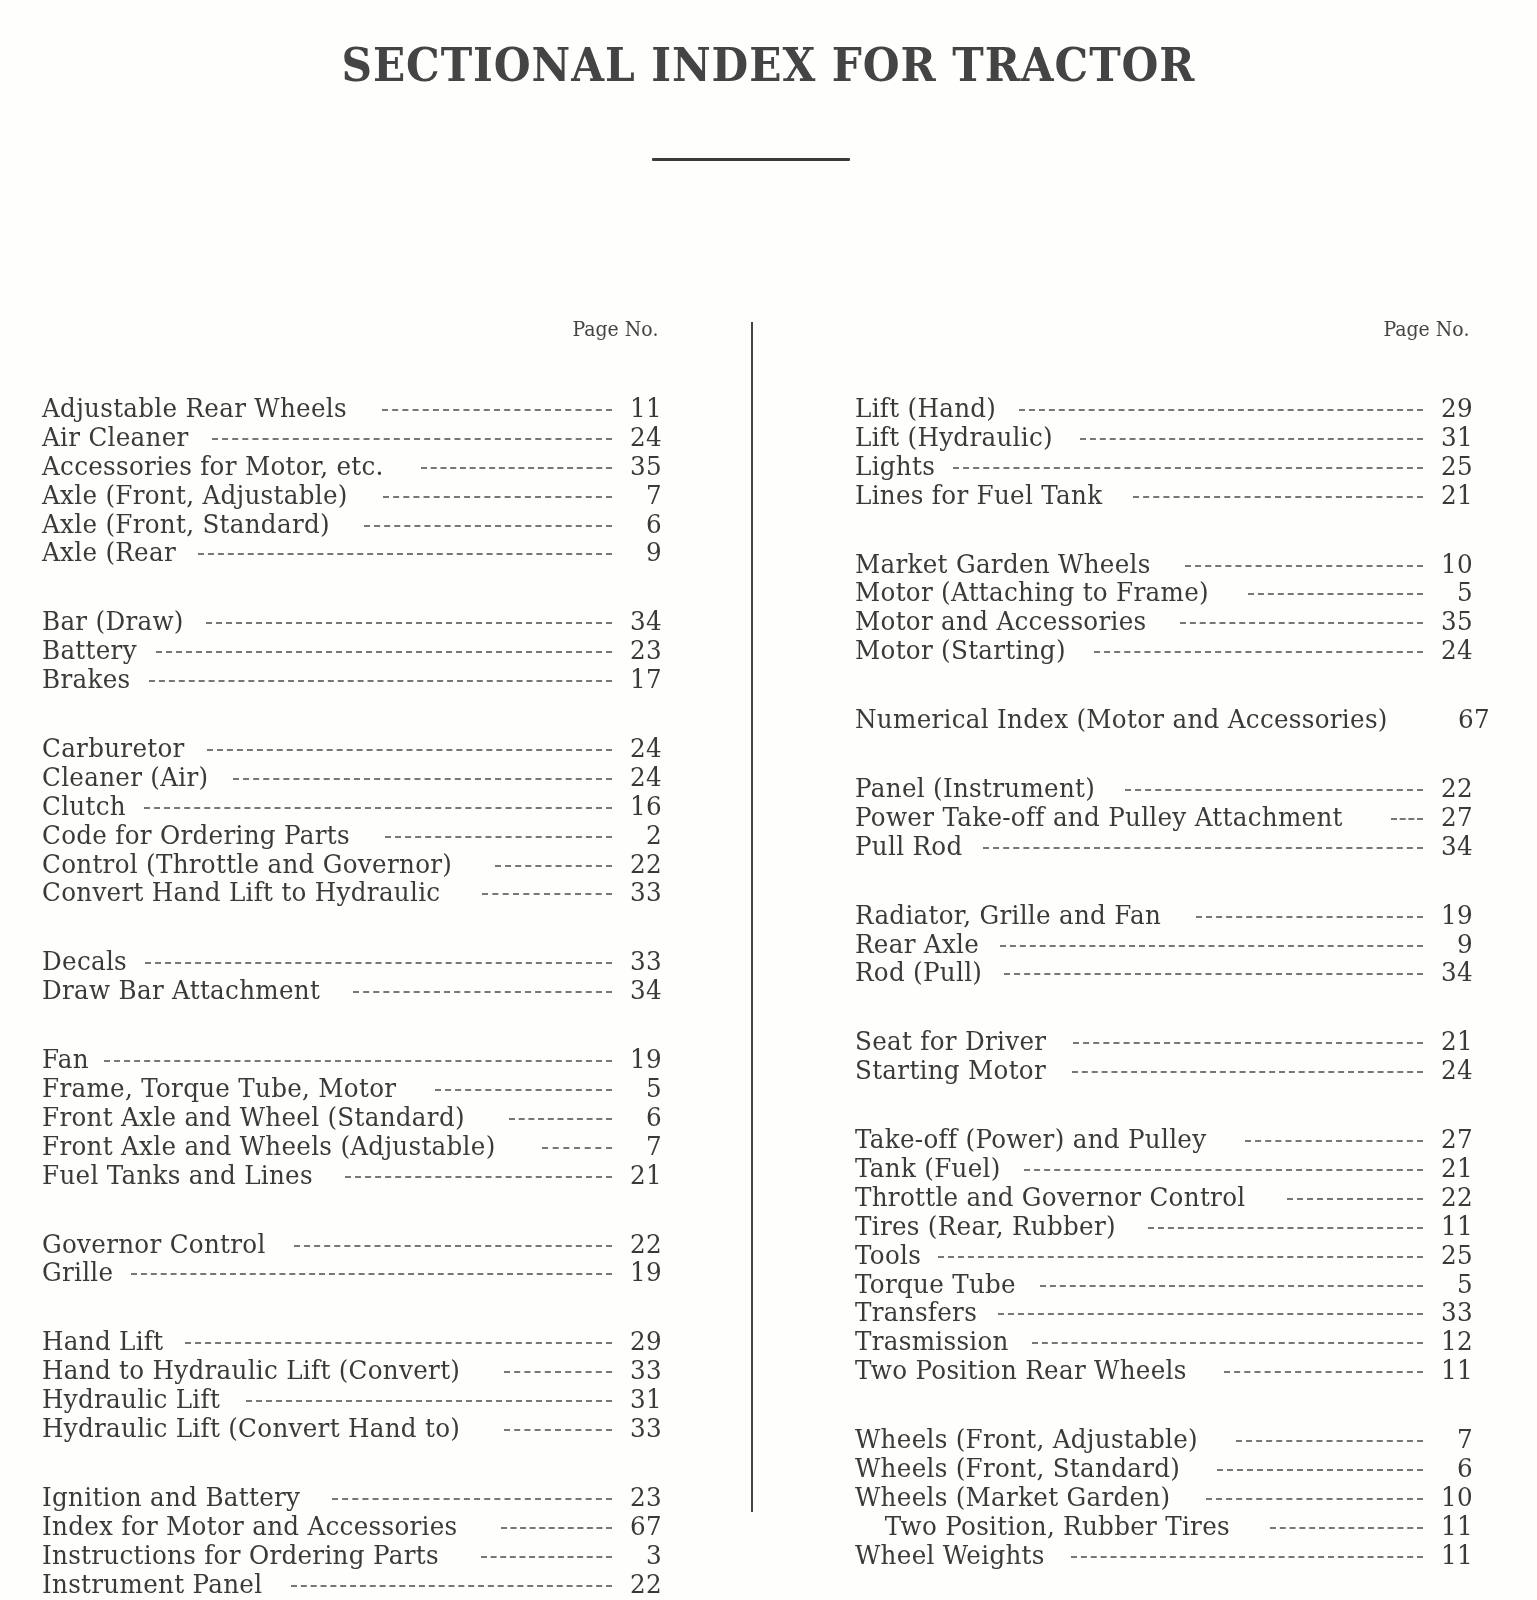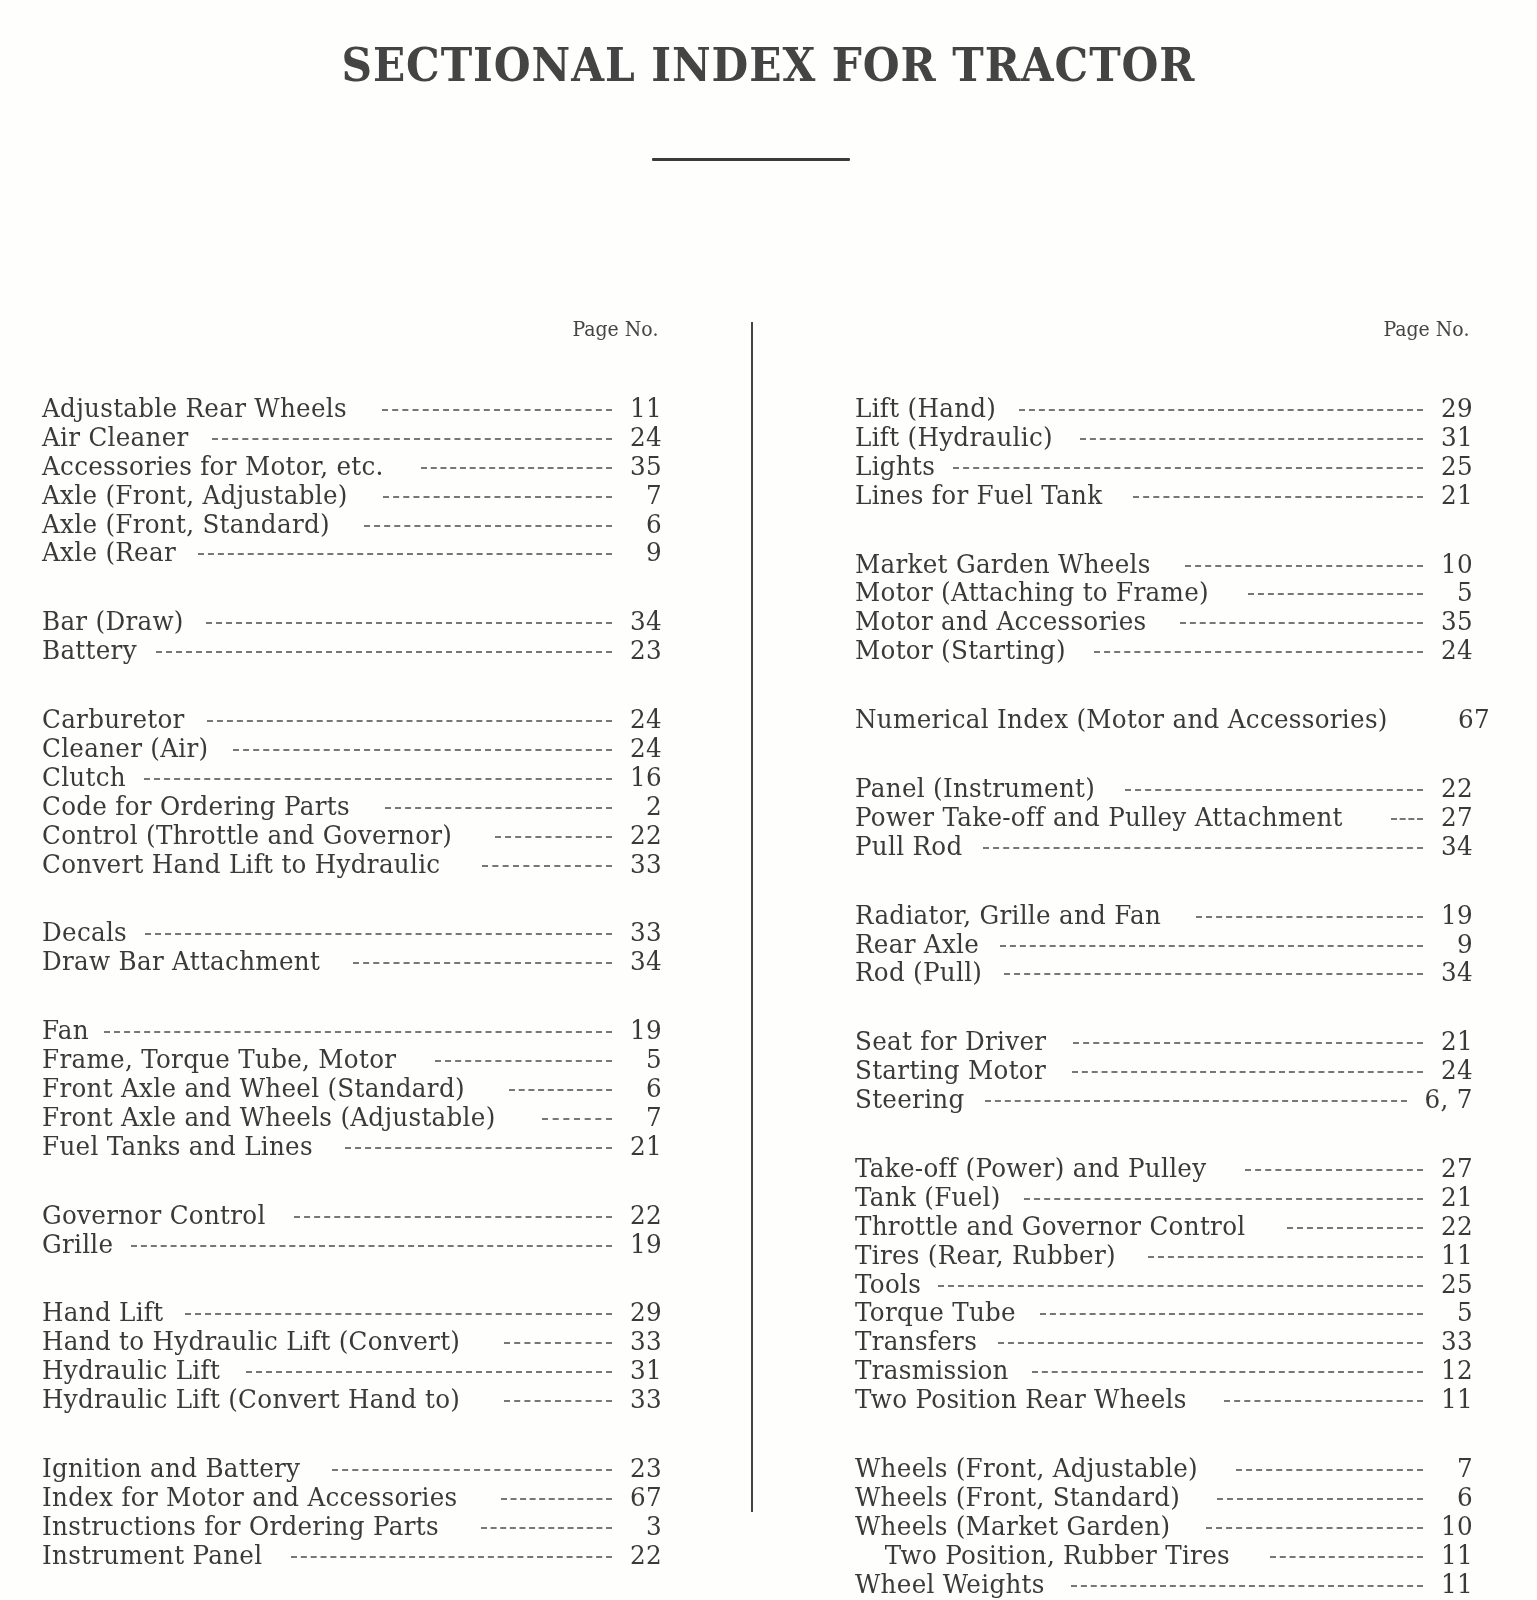--- a/index.html
+++ b/index.html
@@ -146,20 +146,25 @@
         <div class="entry">
           <span class="label">Bar (Draw)</span>
           <span class="leader"></span>
           <span class="page">34</span>
         </div>
         <div class="entry">
           <span class="label">Battery</span>
           <span class="leader"></span>
           <span class="page">23</span>
         </div>
+        <div class="entry">
+          <span class="label">Brakes</span>
+          <span class="leader"></span>
+          <span class="page">17</span>
+        </div>
       </div>
       <div class="group">
         <div class="entry">
           <span class="label">Carburetor</span>
           <span class="leader"></span>
           <span class="page">24</span>
         </div>
         <div class="entry">
           <span class="label">Cleaner (Air)</span>
           <span class="leader"></span>
@@ -376,25 +381,20 @@
         <div class="entry">
           <span class="label">Seat for Driver</span>
           <span class="leader"></span>
           <span class="page">21</span>
         </div>
         <div class="entry">
           <span class="label">Starting Motor</span>
           <span class="leader"></span>
           <span class="page">24</span>
         </div>
-        <div class="entry">
-          <span class="label">Steering</span>
-          <span class="leader"></span>
-          <span class="page">6, 7</span>
-        </div>
       </div>
       <div class="group">
         <div class="entry">
           <span class="label">Take-off (Power) and Pulley</span>
           <span class="leader"></span>
           <span class="page">27</span>
         </div>
         <div class="entry">
           <span class="label">Tank (Fuel)</span>
           <span class="leader"></span>

